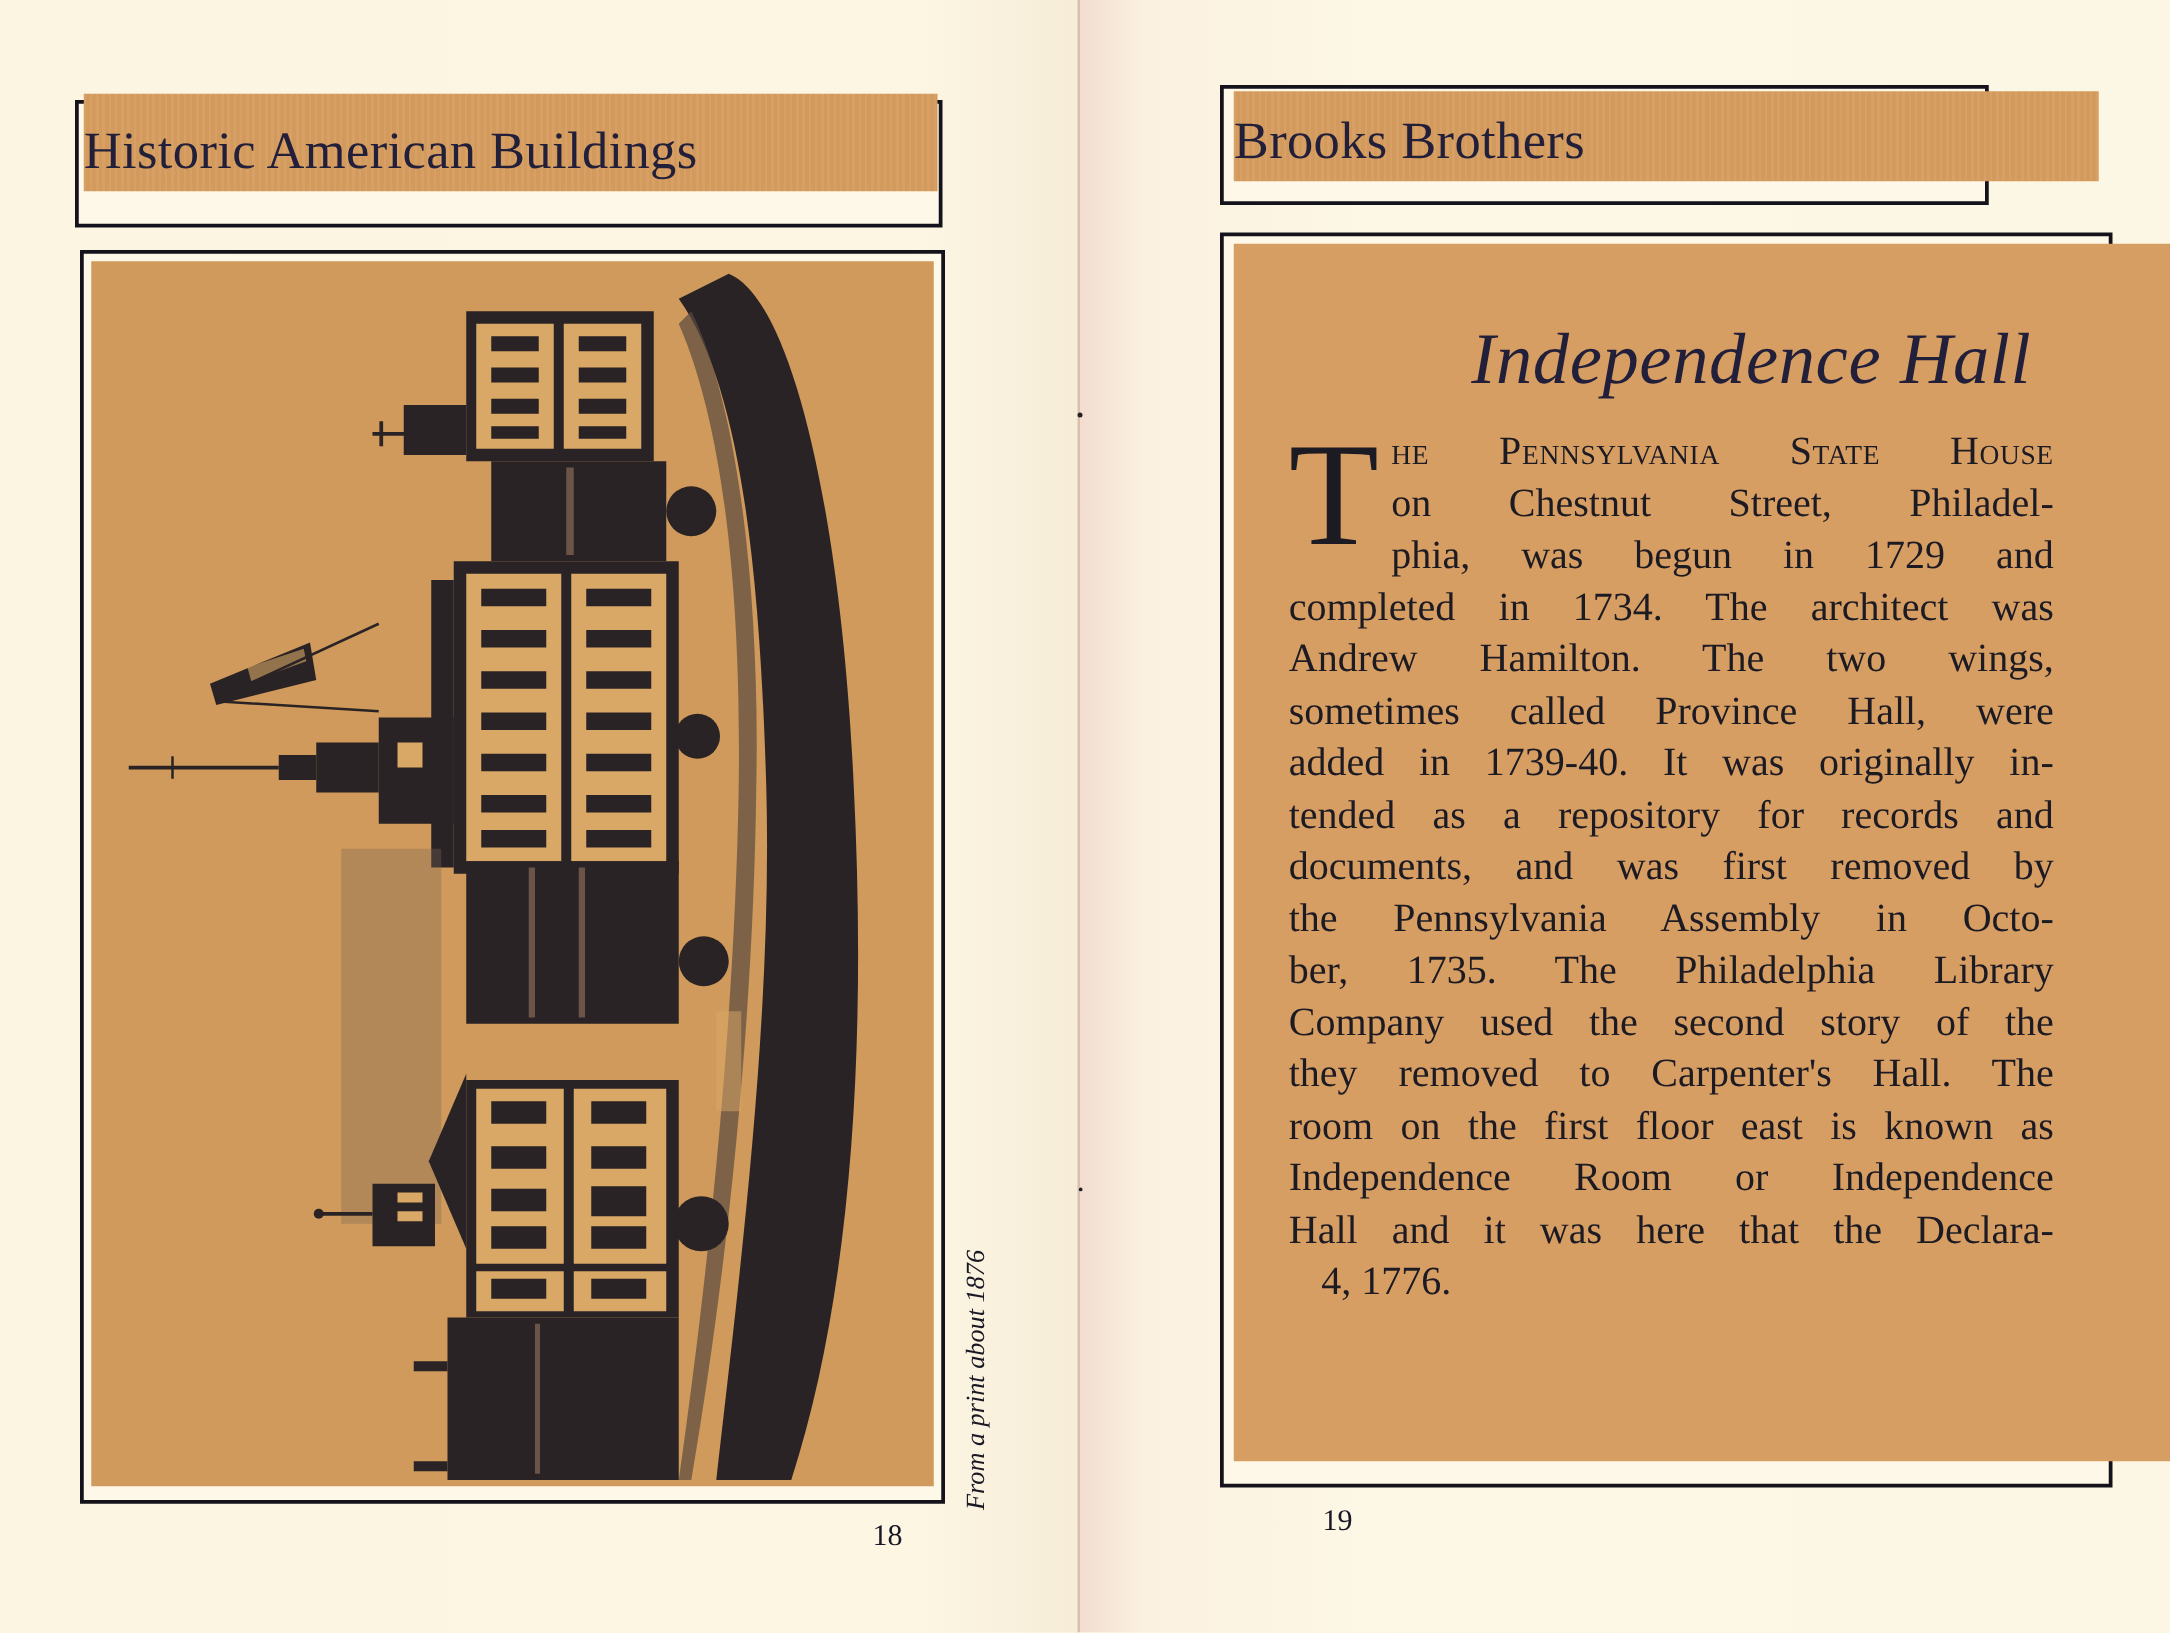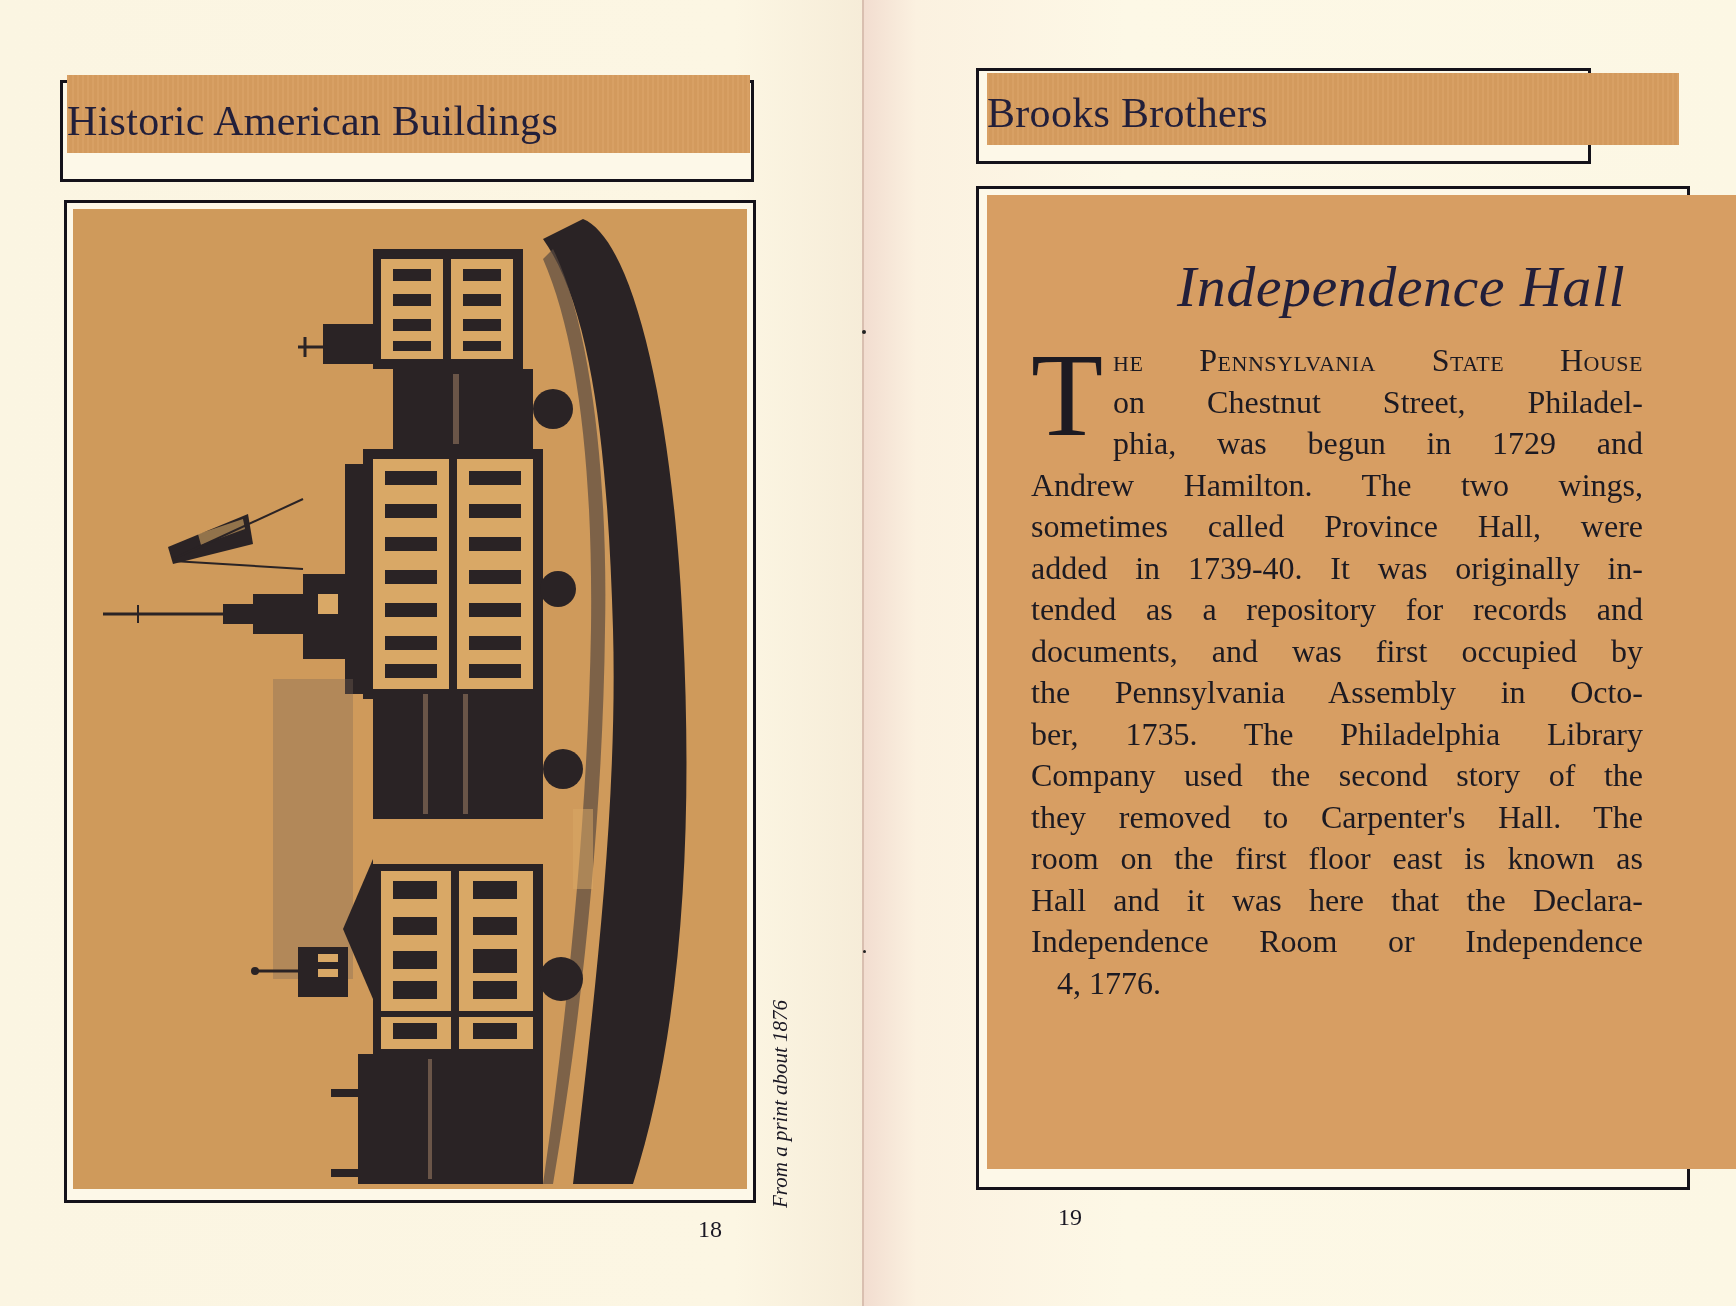--- a/index.html
+++ b/index.html
@@ -182,30 +182,31 @@
 </div>
 
 <div class="frame" id="body-frame">
   <div class="tan" id="body-tan">
     <div class="article-title">Independence Hall</div>
     <div class="article-body">
       <span class="dropcap">T</span>
       <span class="line smallcaps">he Pennsylvania State House</span>
       <span class="line">on Chestnut Street, Philadel-</span>
       <span class="line">phia, was begun in 1729 and</span>
+      <span class="line">completed in 1734. The architect was</span>
       <span class="line">Andrew Hamilton. The two wings,</span>
       <span class="line">sometimes called Province Hall, were</span>
       <span class="line">added in 1739-40. It was originally in-</span>
       <span class="line">tended as a repository for records and</span>
-      <span class="line">documents, and was first occupied by</span>
+      <span class="line">documents, and was first removed by</span>
       <span class="line">the Pennsylvania Assembly in Octo-</span>
       <span class="line">ber, 1735. The Philadelphia Library</span>
       <span class="line">Company used the second story of the</span>
       <span class="line">they removed to Carpenter's Hall. The</span>
       <span class="line">room on the first floor east is known as</span>
+      <span class="line">Independence Room or Independence</span>
       <span class="line">Hall and it was here that the Declara-</span>
-      <span class="line">Independence Room or Independence</span>
       <span class="line last">4, 1776.</span>
     </div>
   </div>
 </div>
 
 <div class="page-number" id="page-num-right">19</div>
 
 </body></html>

